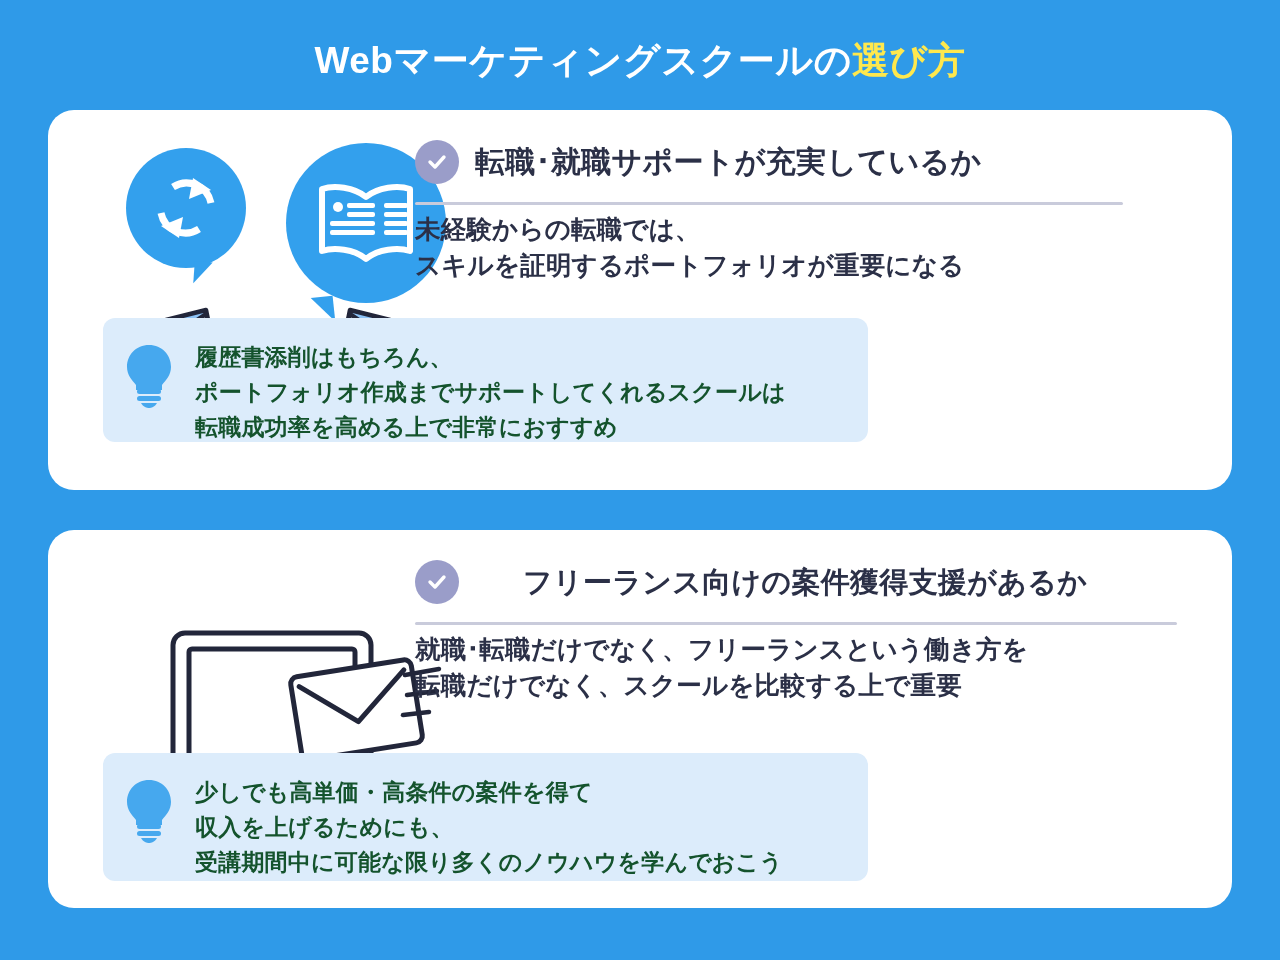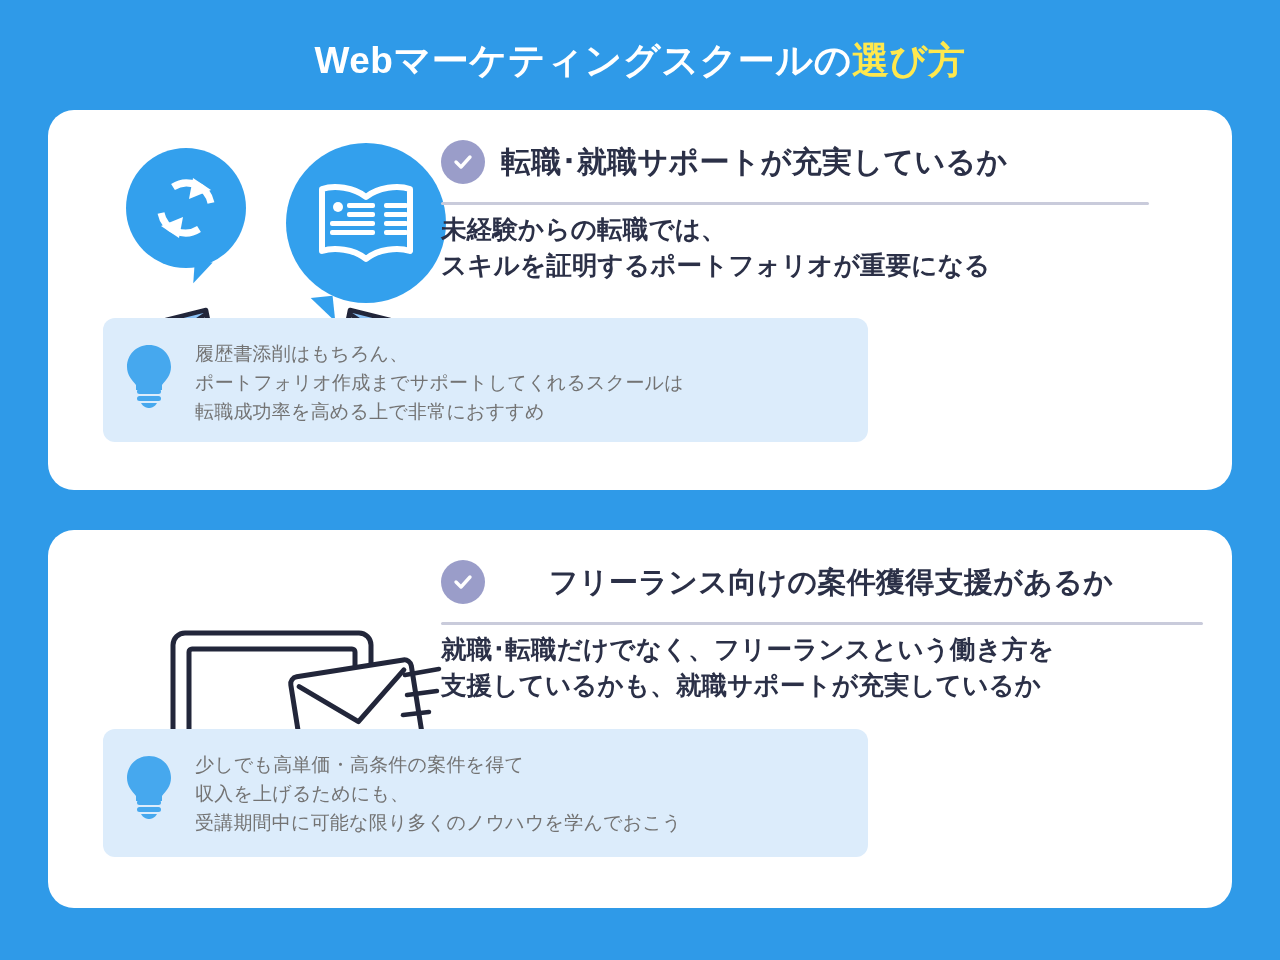--- a/index.html
+++ b/index.html
@@ -43,21 +43,21 @@
   
   .illus{
     position:absolute;
     left:0;top:0;
     width:390px;height:100%;
   }
 
   
   .content{
     position:absolute;
-    left:393px;top:0;
+    left:367px;top:0;
     width:799px;height:100%;
     box-sizing:border-box;
     padding:28px 28px 4px 0;
   }
 
   .heading-row{
     display:flex;
     align-items:center;
     gap:16px;
     height:48px;
@@ -106,29 +106,29 @@
     width:765px;
     background:#dcecfb;
     border-radius:12px;
     box-sizing:border-box;
     padding:20px 18px 20px 20px;
     display:flex;
     align-items:flex-start;
     gap:18px;
   }
   #card-1 .tip{top:208px;height:124px;}
-  #card-2 .tip{top:199px;height:128px;}
+  #card-2 .tip{top:223px;height:128px;}
 
   .bulb{flex:0 0 auto;width:54px;padding-top:4px;}
   .bulb svg{display:block;}
 
   .tip-text{
-    font-size:19px;
-    font-weight:normal;
-    color:#737373;
+    font-size:23px;
+    font-weight:bold;
+    color:#14532d;
     line-height:1.52;
     letter-spacing:0.2px;
     white-space:pre-line;
     padding-top:2px;
   }
 
   
   .bubbles{position:absolute;left:0;top:0;width:390px;height:180px;}
   .bubble{position:absolute;}
   .bubble .circ{
@@ -295,21 +295,21 @@
           <svg width="24" height="24" viewBox="0 0 24 24">
             <polyline points="5,12 10,17 19,7" fill="none" stroke="#ffffff" stroke-width="3.4" stroke-linecap="round" stroke-linejoin="round"></polyline>
           </svg>
         </span>
         <span class="heading-text">フリーランス向けの案件獲得支援があるか</span>
       </div>
 
       <div class="divider"></div>
 
       <div class="body-text">就職･転職だけでなく、フリーランスという働き方を
-支援しているかも、就職サポートが充実しているか</div>
+転職だけでなく、スクールを比較する上で重要</div>
     </div>
 
     <div class="tip">
       <span class="bulb">
         <svg width="52" height="66" viewBox="0 0 52 66">
           <path d="M26 3 C13 3 4 13 4 25 C4 33 9 38 13 43 L13 48 L39 48 L39 43 C43 38 48 33 48 25 C48 13 39 3 26 3 Z" fill="#46a8ee"></path>
           <rect x="14" y="47" width="24" height="5" rx="2.5" fill="#46a8ee"></rect>
           <rect x="14" y="54" width="24" height="5" rx="2.5" fill="#46a8ee"></rect>
           <path d="M18 61 L34 61 C32 65 28 66 26 66 C24 66 20 65 18 61 Z" fill="#46a8ee"></path>
         </svg>

